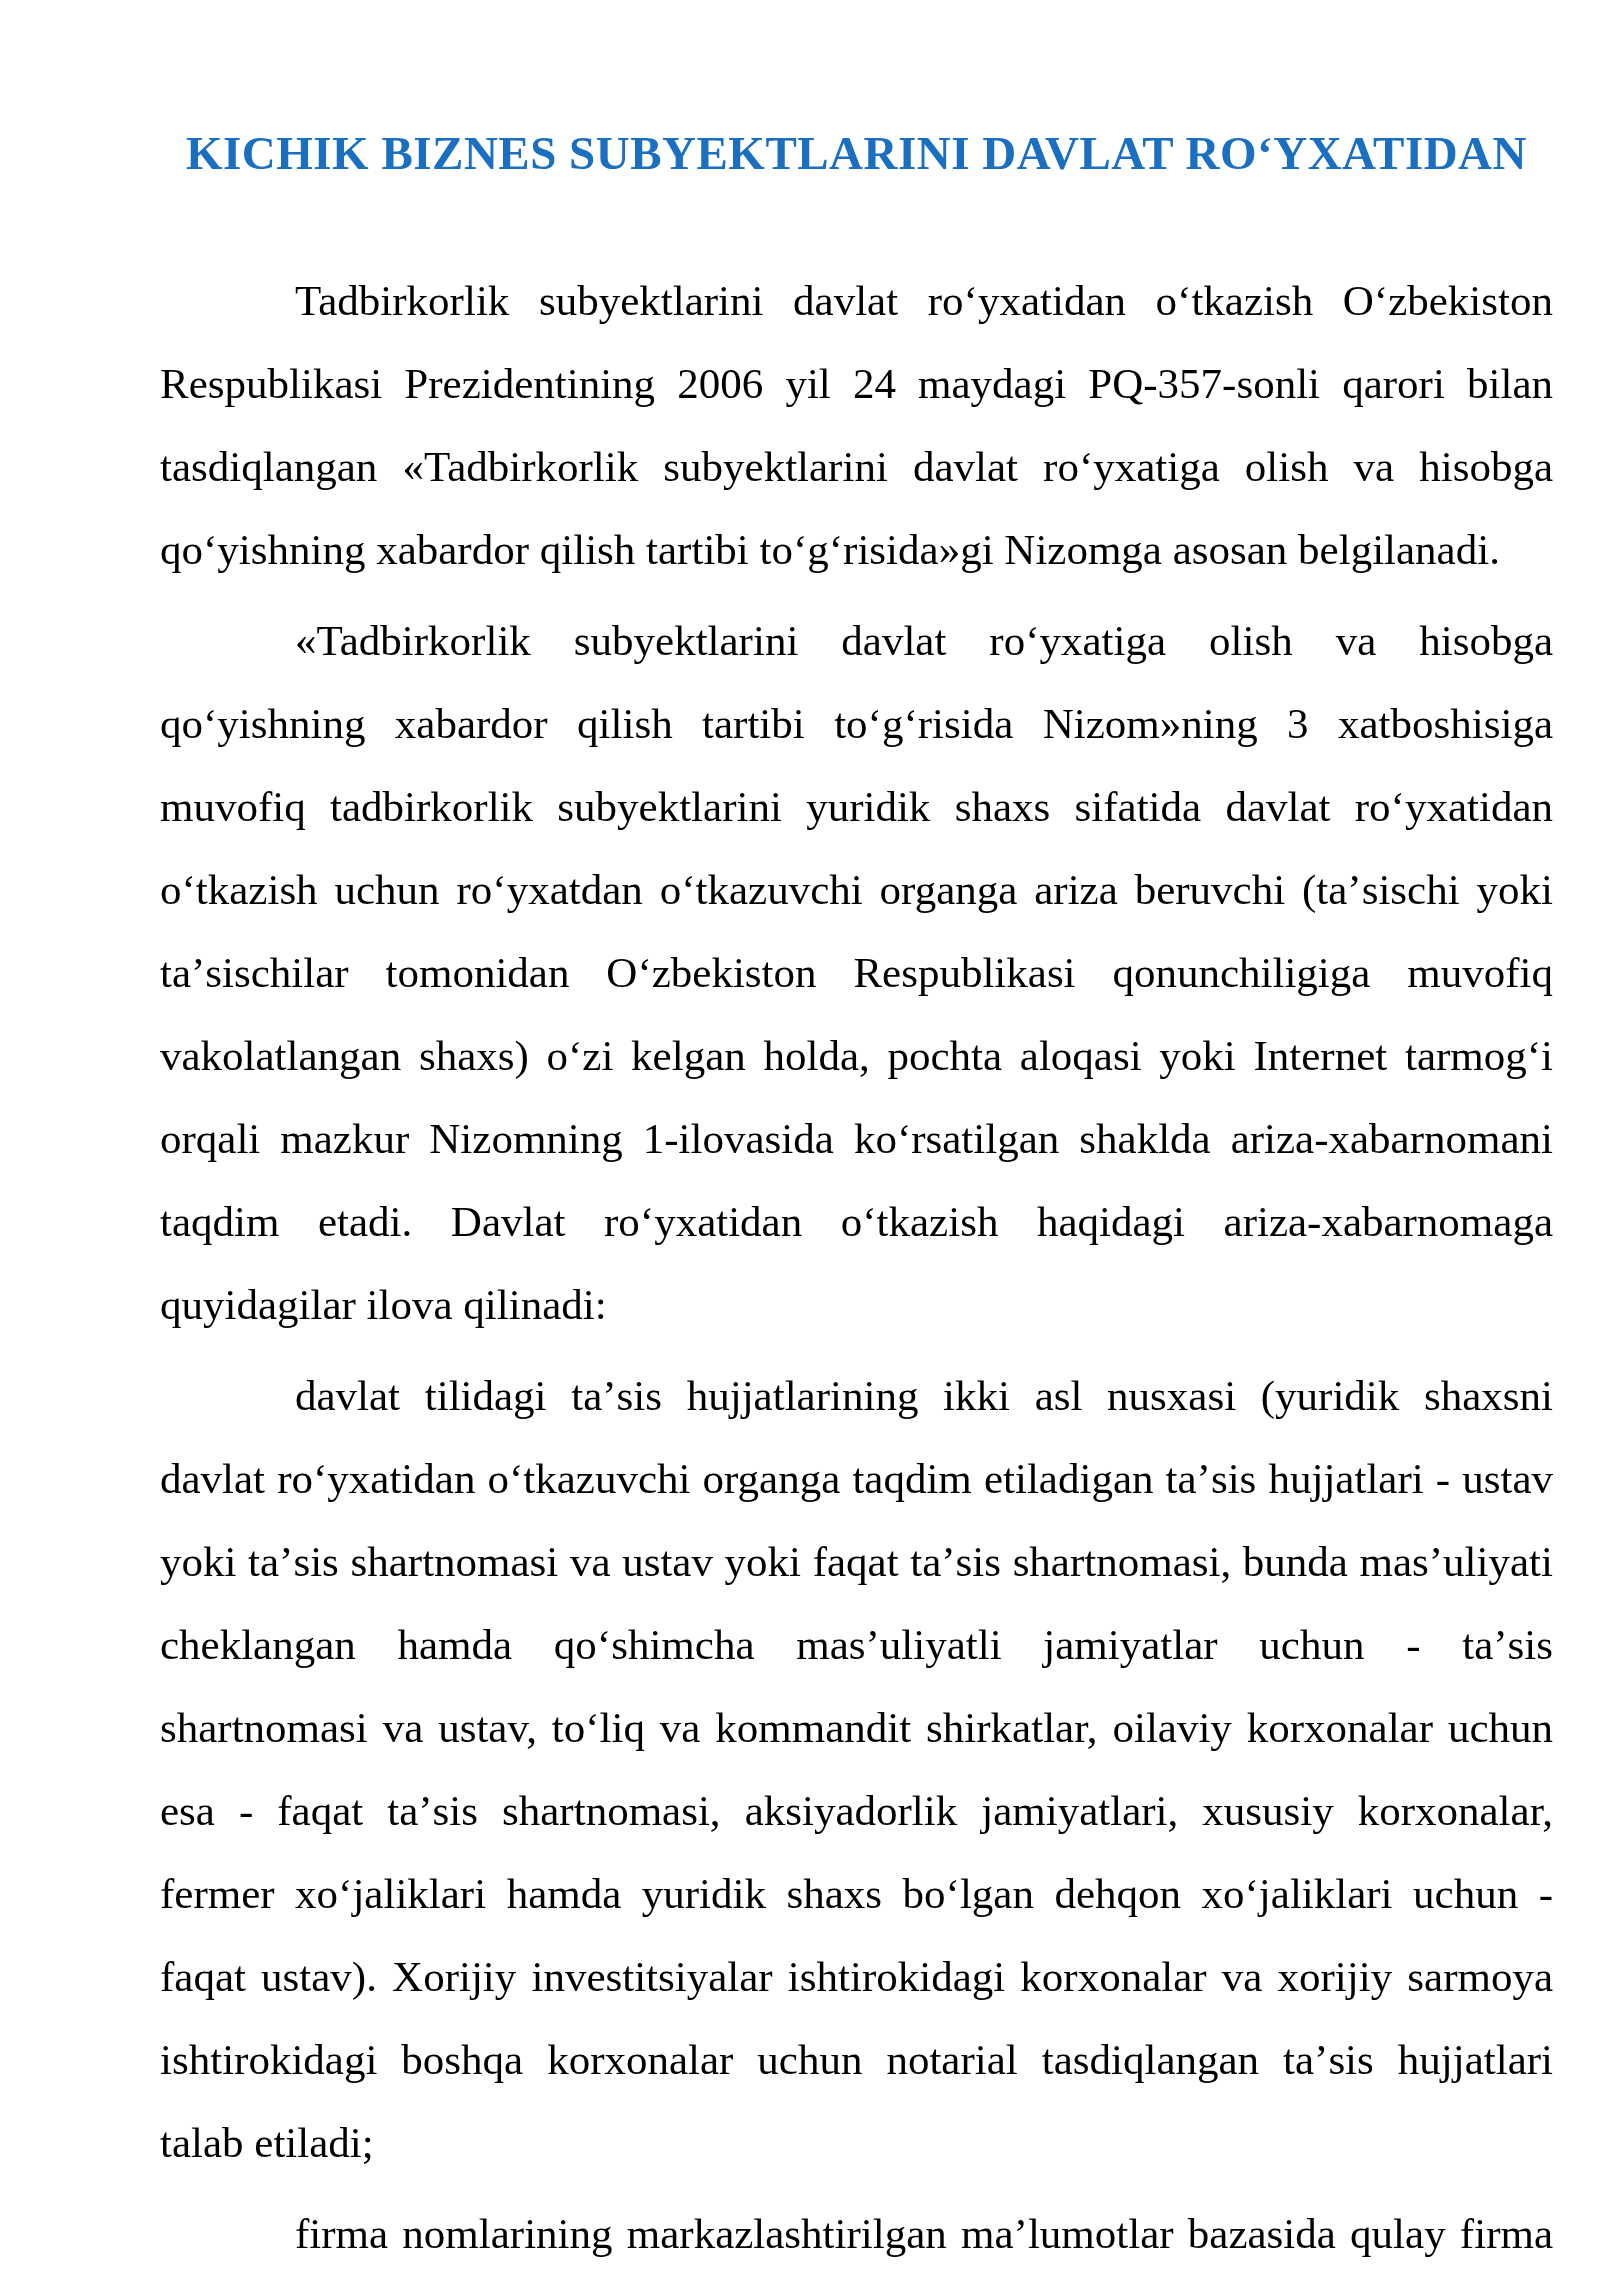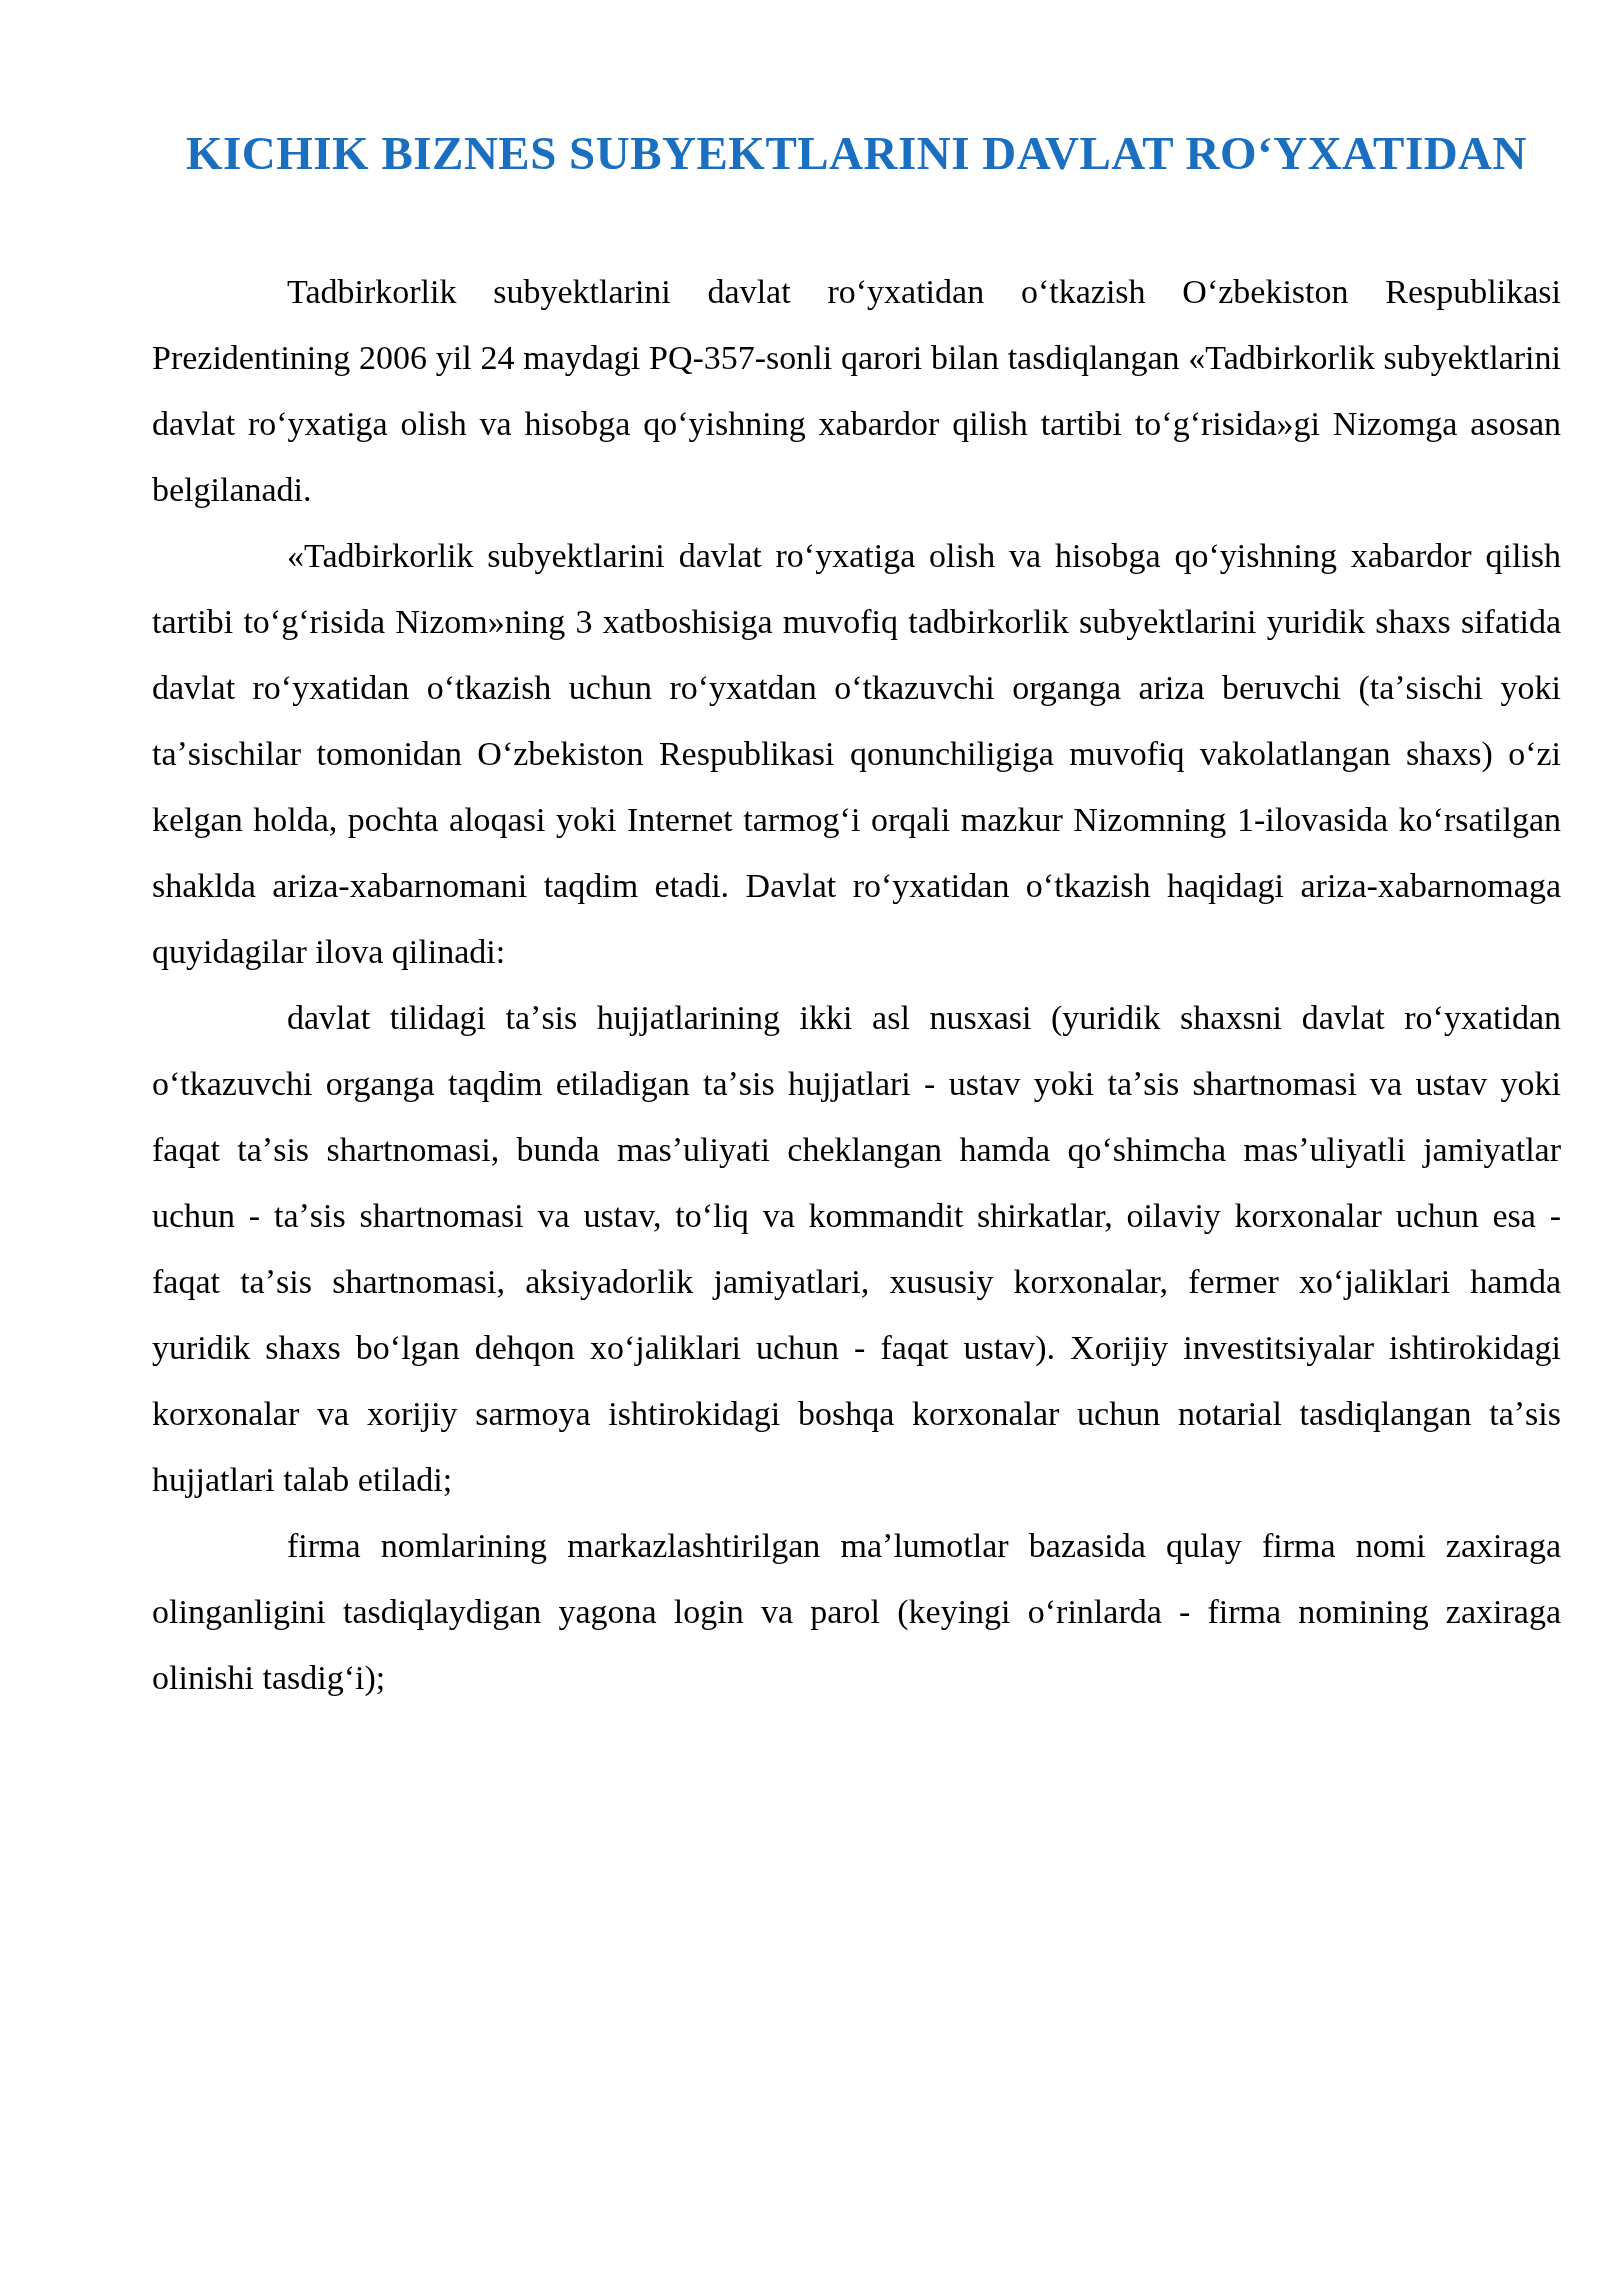--- a/index.html
+++ b/index.html
@@ -26,23 +26,23 @@
   .doc-title{
     text-align:center;
     color:var(--title-color);
     font-weight:bold;
     font-size:47px;
     line-height:74px;
     letter-spacing:0.5px;
     margin:0 0 69px 0;
   }
   .doc-body p{
-    margin:0;
-    font-size:34px;
-    line-height:66px;
+    margin:8px;
+    font-size:43px;
+    line-height:83px;
     text-align:justify;
     text-indent:135px;
   }
 </style>
 </head>
 <body>
 
 <div class="page">
 
   <header class="doc-title">

